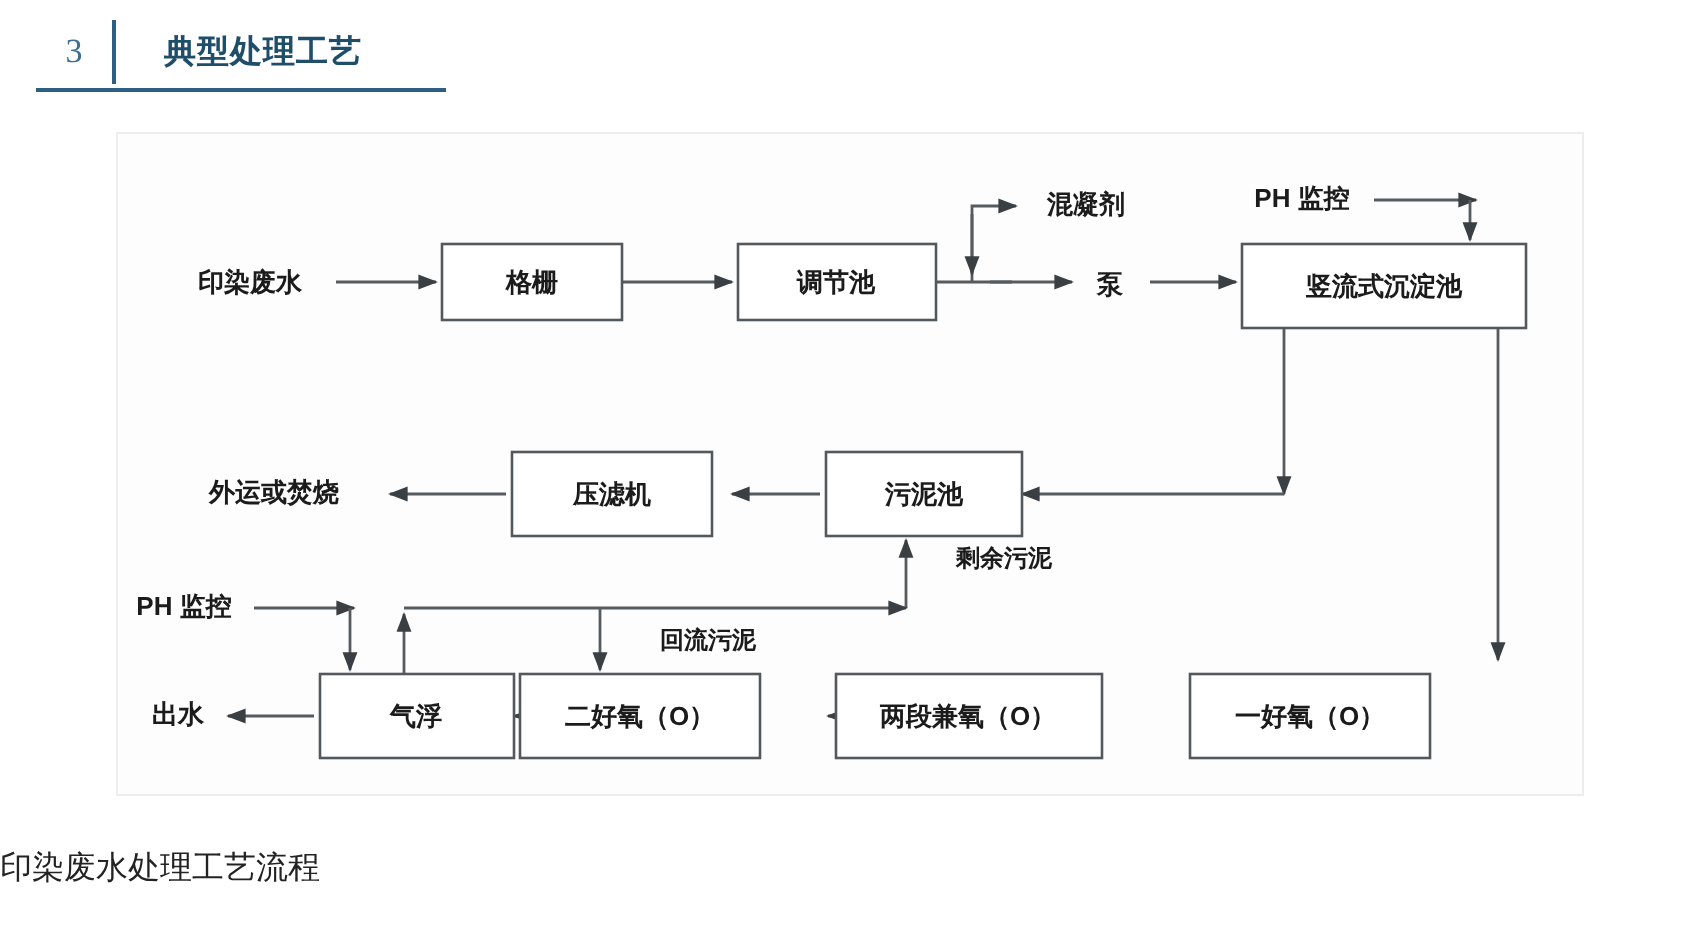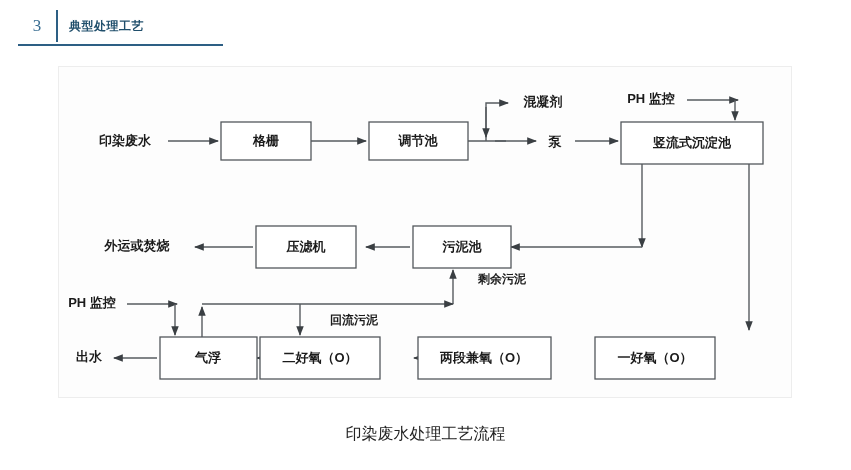--- a/index.html
+++ b/index.html
@@ -35,24 +35,25 @@
     font-family: "Liberation Serif", "DejaVu Serif", serif;
   }
   #section-divider {
     width: 2px;
     align-self: stretch;
     margin: 2px 0 2px 0;
     background: #2d5f84;
   }
   #section-title {
     padding-left: 11px;
-    font-size: 12px;
+    font-size: 16px;
     font-weight: bold;
     color: #1f4e6b;
     letter-spacing: 0.5px;
+    margin-left: 13px;
   }
 
   
   #figure-panel {
     position: absolute;
     left: 58px;
     top: 66px;
     width: 732px;
     height: 330px;
     background: #fdfdfd;
@@ -65,21 +66,20 @@
     width: 732px;
     height: 330px;
   }
 
   
   #figure-caption {
     position: absolute;
     left: 0;
     top: 424px;
     width: 851px;
-    text-align: center;
     font-size: 16px;
     color: #232323;
     font-family: "Liberation Sans", "DejaVu Sans", sans-serif;
   }
 
   
   .node-label {
     font-family: "Liberation Sans", "DejaVu Sans", sans-serif;
     font-size: 13px;
     font-weight: bold;

